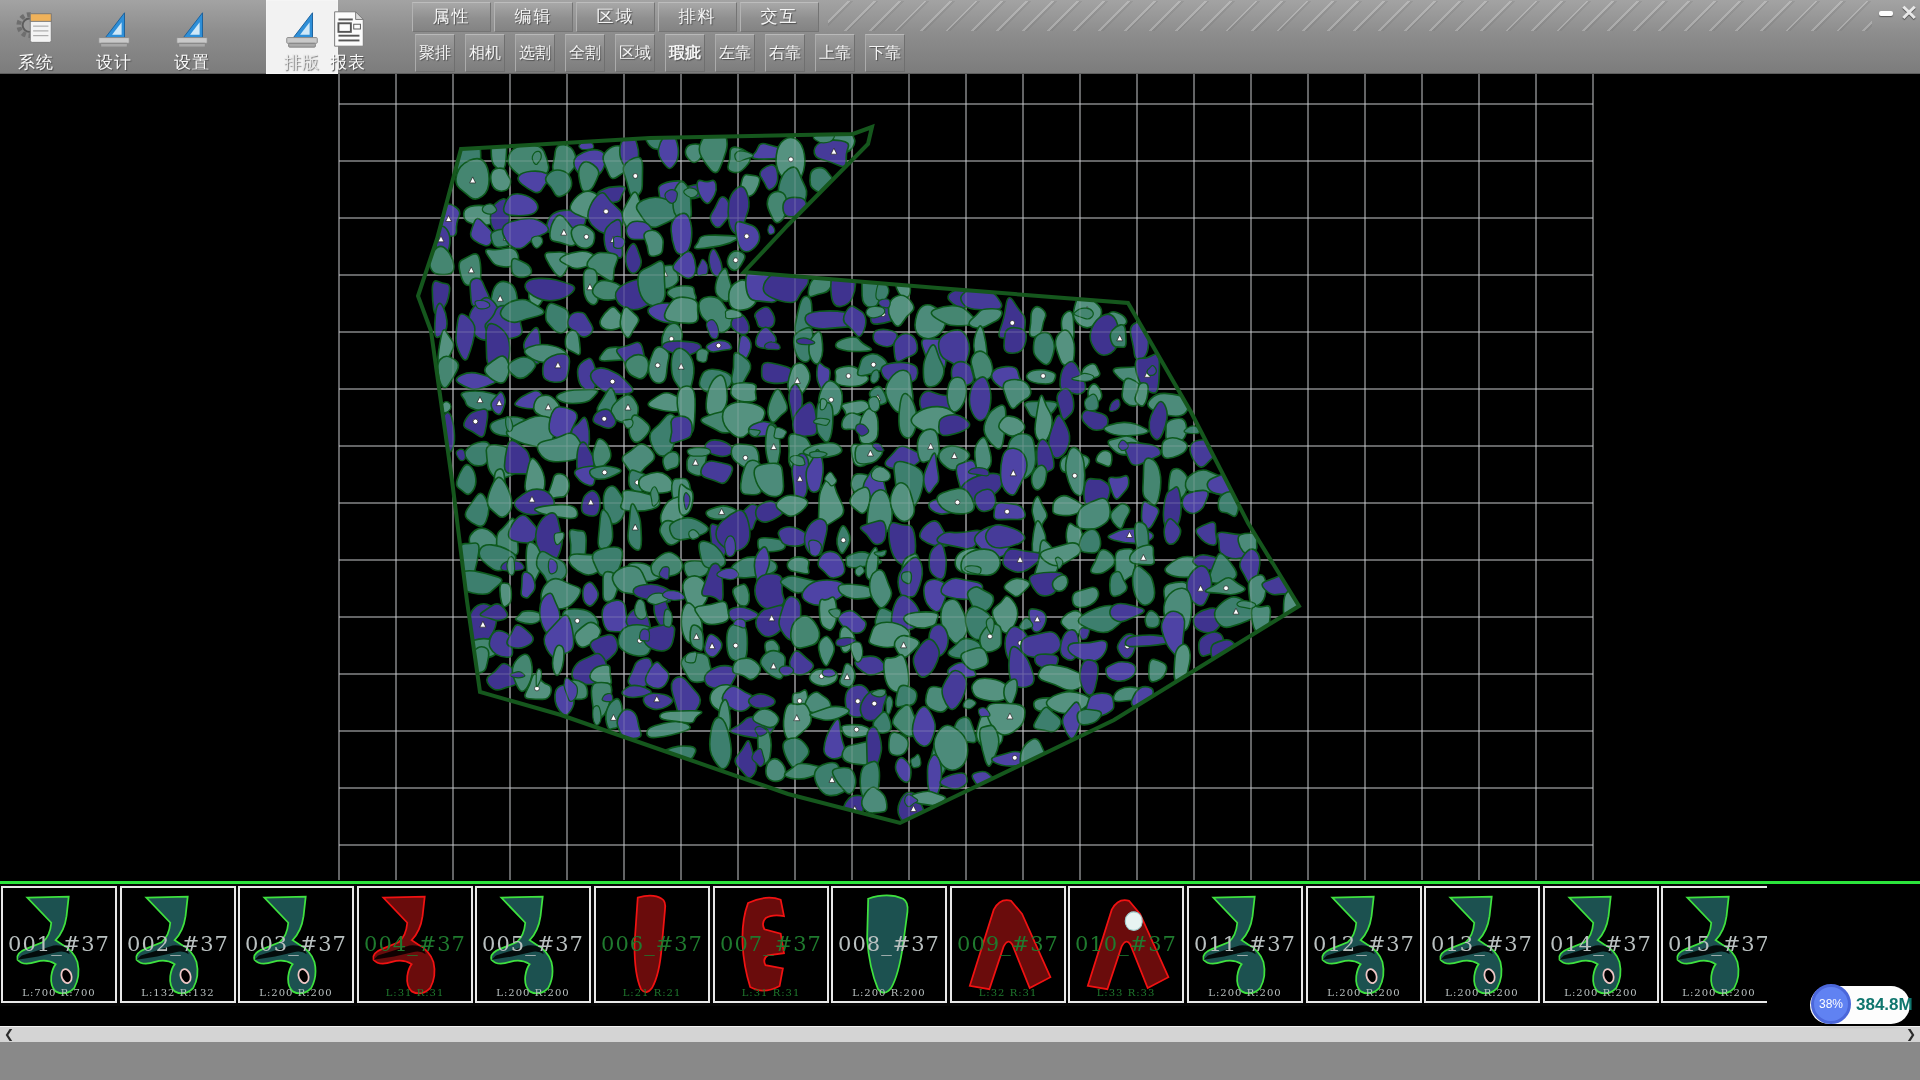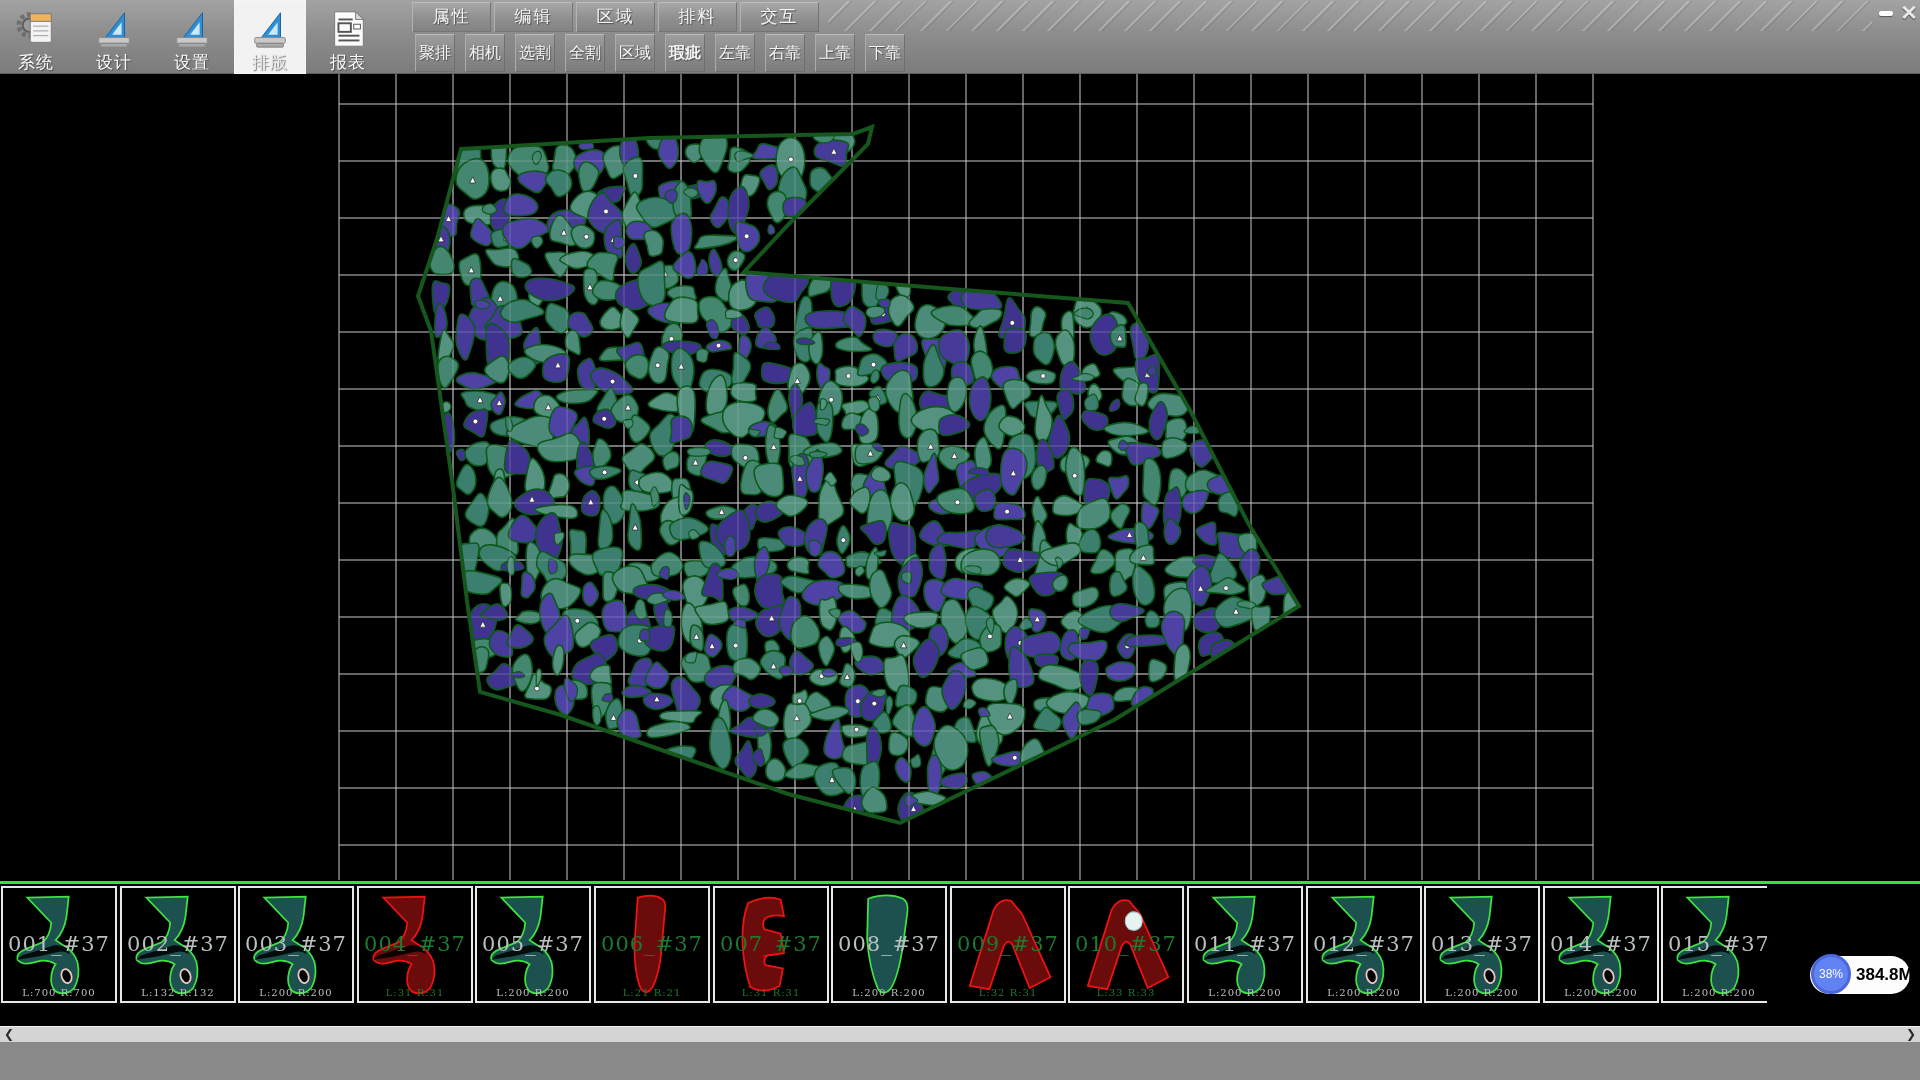--- a/index.html
+++ b/index.html
@@ -13,21 +13,21 @@
   #header{
     position:absolute;left:0;top:0;width:1920px;height:74px;
     background:linear-gradient(#a3a3a3,#8d8d8d 45%,#7c7c7c);
     border-bottom:1px solid #5e5e5e;
   }
   .app-tab{
     position:absolute;top:0;height:74px;width:72px;
     display:flex;flex-direction:column;align-items:center;justify-content:flex-start;
     padding-top:8px;cursor:pointer;
   }
-  .app-tab.active{background:#f2f2f2;box-shadow:inset 0 0 2px #fff;}
+  .app-tab.active{background:#f2f2f2;box-shadow:inset 0 0 2px #fff;margin-left:32px;}
   .app-tab .tab-label{
     font-size:17px;color:#fbfbfb;letter-spacing:1px;margin-top:1px;
     text-shadow:1px 1px 1px #4a4a4a;
   }
   .app-tab.active .tab-label{color:#e9e9e9;text-shadow:1px 1px 1px #7a7a7a;}
   .menu-btn{
     position:absolute;top:2px;height:30px;width:79px;
     background:linear-gradient(#a8a8a8,#8f8f8f 55%,#838383);
     border:1px solid #747474;border-top-color:#bdbdbd;border-left-color:#b3b3b3;
     color:#f6f6f6;font-size:17px;text-align:center;line-height:28px;
@@ -83,31 +83,31 @@
   }
   .scroll-arrow{
     position:absolute;top:0;width:18px;height:16px;color:#2b2b2b;font-size:12px;
     text-align:center;line-height:15px;cursor:pointer;font-family:"DejaVu Sans",sans-serif;
   }
   #scroll-left{left:0;}
   #scroll-right{right:0;}
   #bottom-bar{position:absolute;left:0;top:1042px;width:1920px;height:38px;background:#898989;}
   
   #memory-badge{
-    position:absolute;left:1810px;top:956px;width:100px;height:38px;
+    position:absolute;left:1810px;top:986px;width:100px;height:38px;
     background:#fdfdfd;border-radius:19px;box-shadow:0 1px 4px rgba(0,0,0,.45);cursor:pointer;
   }
   #memory-badge .pct-circle{
     position:absolute;left:1px;top:-2px;width:40px;height:40px;border-radius:50%;
     background:#6082f2;border:3px solid #4b67da;color:#fff;font-size:12px;
     display:flex;align-items:center;justify-content:center;
   }
   #memory-badge .mem-text{
     position:absolute;left:46px;top:0;height:46px;line-height:38px;
-    color:#000000;font-size:17px;font-weight:bold;
+    color:#0f766e;font-size:17px;font-weight:bold;
   }
 </style>
 </head>
 <body>
 
 <div id="screen">
 
   <div id="header">
     <div id="app-tabs">
         <div class="app-tab" style="left: 0px;">

